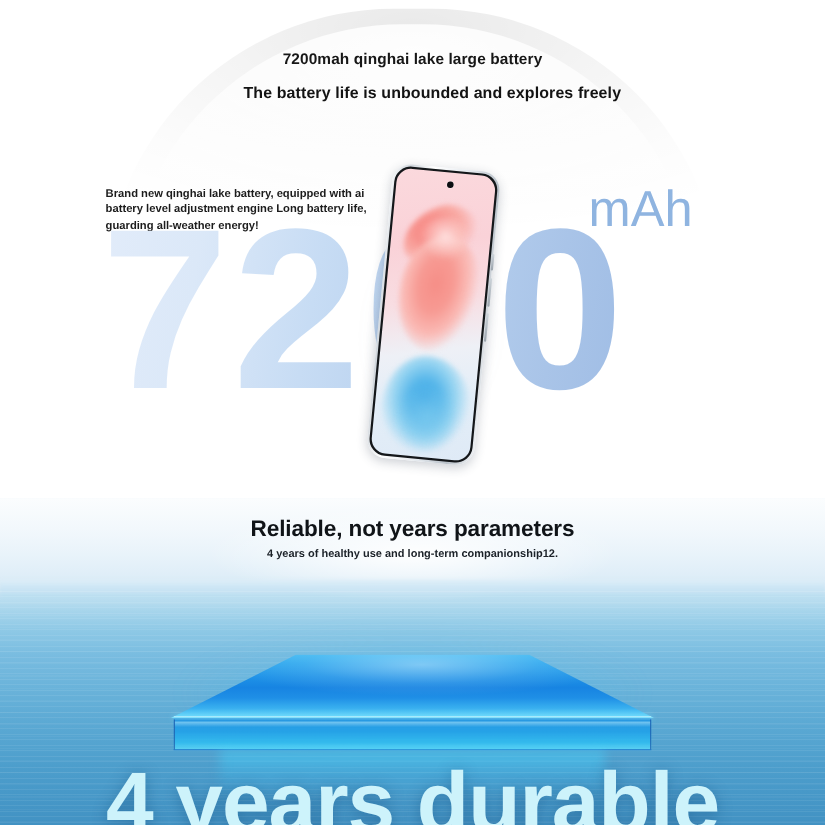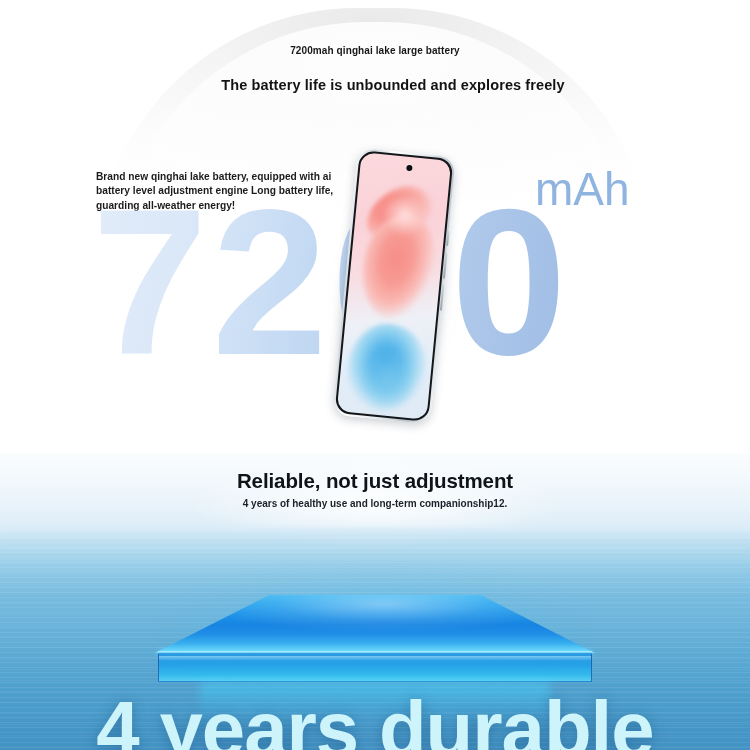--- a/index.html
+++ b/index.html
@@ -26,21 +26,21 @@
     pointer-events:none;
   }
   .dome::after{
     content:"";position:absolute;left:50%;top:14px;transform:translateX(-50%);
     width:520px;height:280px;border-radius:260px 260px 30px 30px;
     background:radial-gradient(110% 85% at 50% 10%, rgba(255,255,255,0.95) 0%, rgba(255,255,255,0.6) 45%, rgba(255,255,255,0) 72%);
   }
 
   .eyebrow{
     position:absolute;left:0;right:0;top:45px;text-align:center;
-    font-size:10px;font-weight:700;color:#171717;letter-spacing:.1px;
+    font-size:14px;font-weight:700;color:#171717;letter-spacing:.1px;
   }
   .subhead{
     position:absolute;left:0;right:0;top:77px;text-align:center;
     font-size:14.5px;font-weight:700;color:#131313;letter-spacing:.1px;padding-left:36px;
   }
   .headline{
     position:absolute;left:96px;top:110px;width:540px;
     font-size:23.5px;line-height:1.18;font-weight:700;color:#0d0d0d;
     letter-spacing:-0.2px;
   }
@@ -279,21 +279,21 @@
   </div>
 
   <div class="bottom-section">
     <div class="sky">
       <div class="sky-glow"></div>
     </div>
     <div class="horizon"></div>
     <div class="ripples"></div>
     <div class="water-glow"></div>
 
-    <div class="rel-title">Reliable, not just adjustment</div>
+    <div class="rel-title">Reliable, not years parameters</div>
     <div class="rel-sub">4 years of healthy use and long-term companionship12.</div>
 
     <div class="podium">
       <div class="podium-top"></div>
       <div class="podium-top-sheen"></div>
       <div class="podium-edge"></div>
       <div class="podium-side"></div>
       <div class="podium-side-hl"></div>
       <div class="podium-reflect"></div>
     </div>

